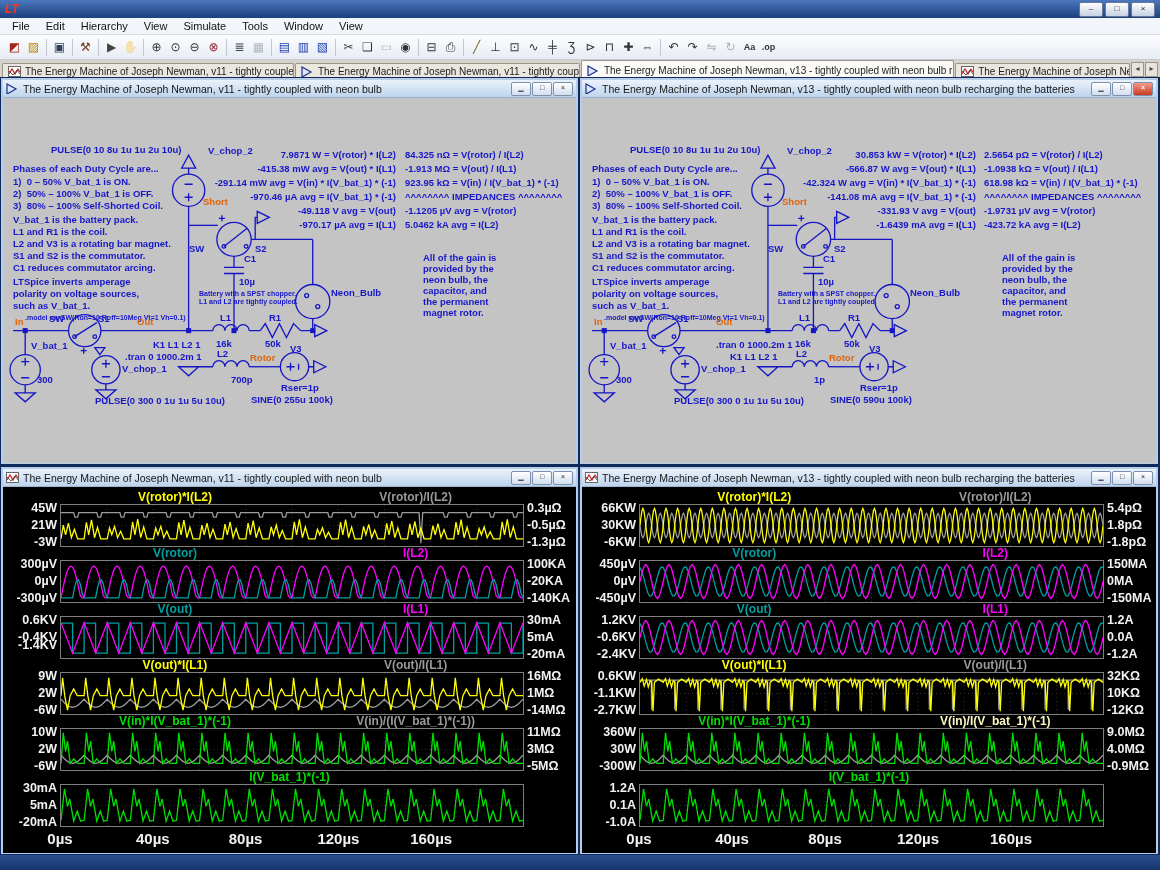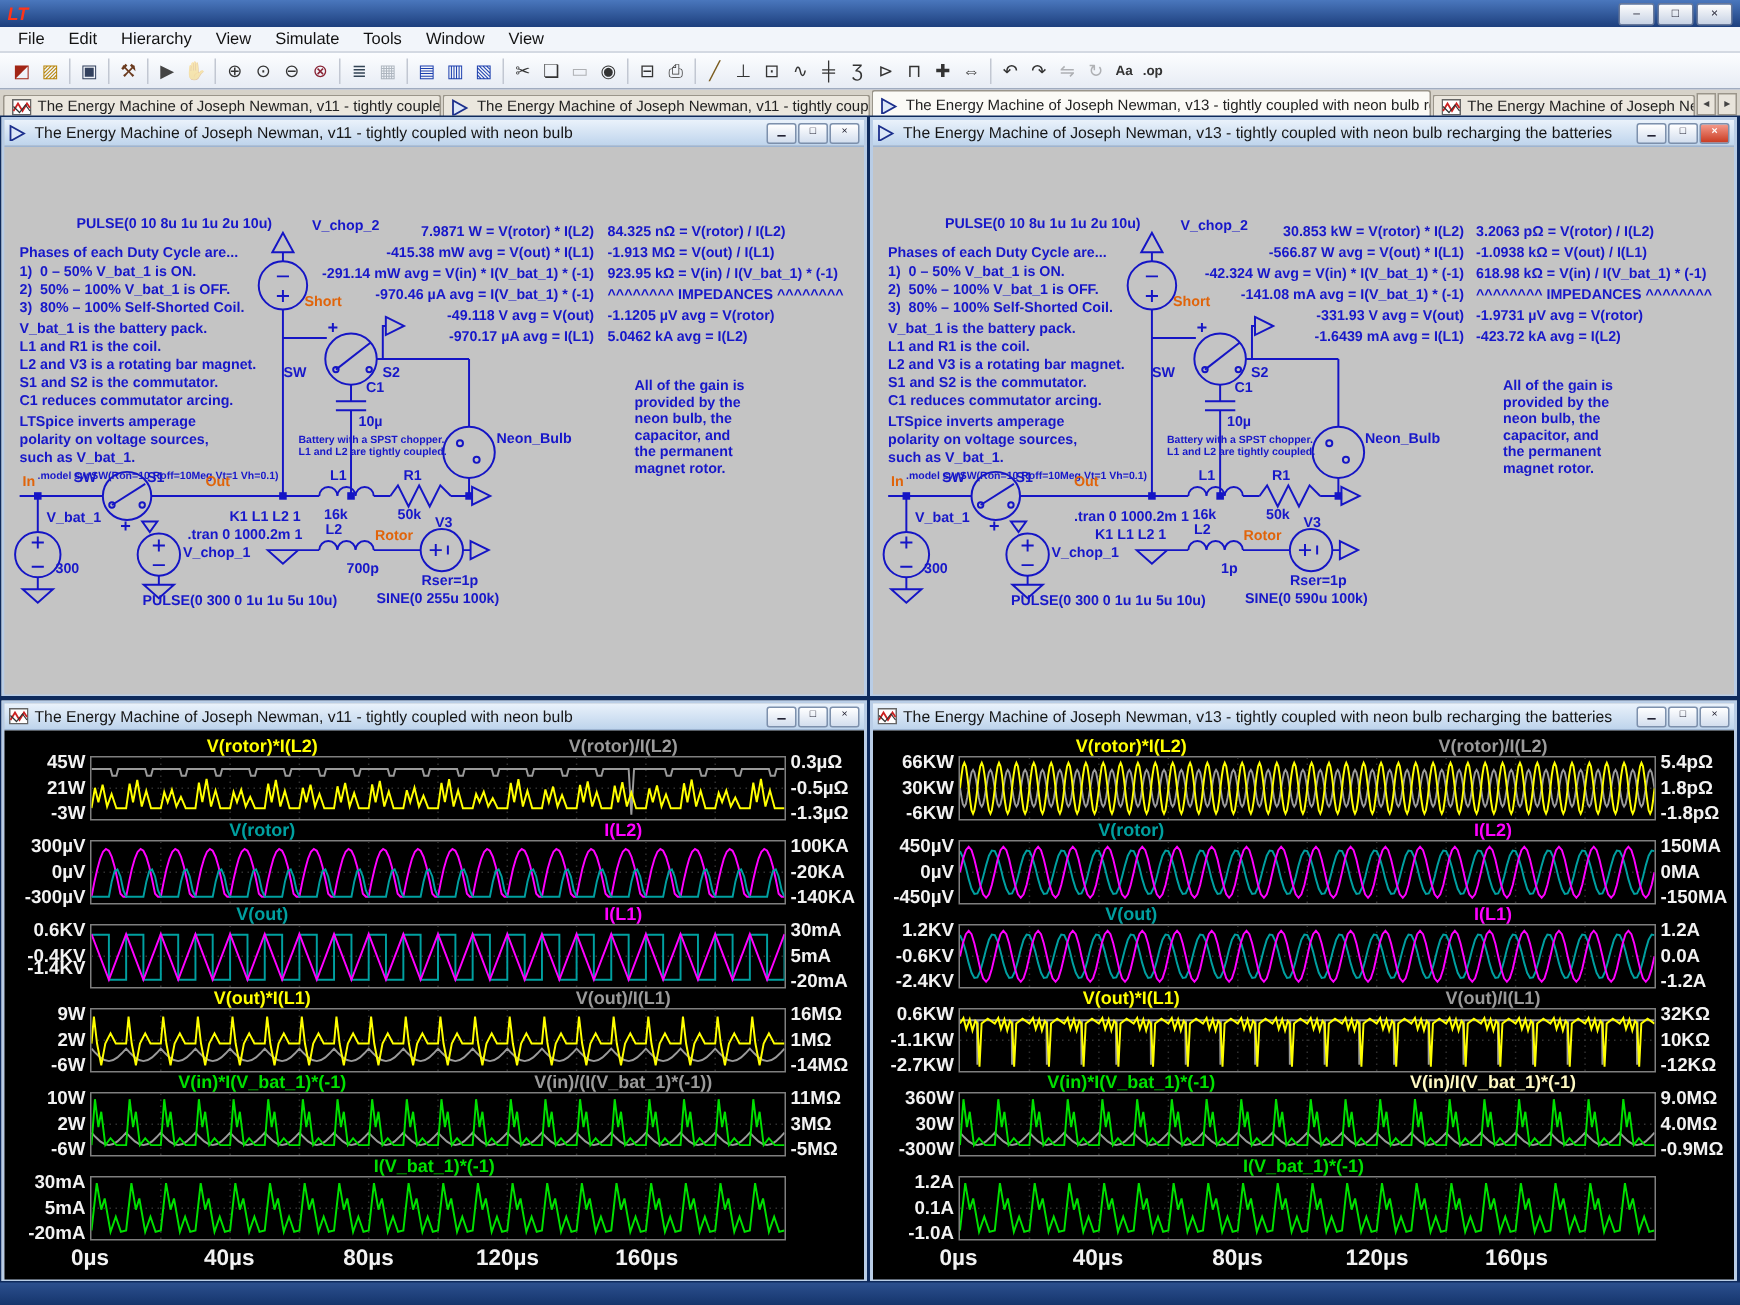--- a/index.html
+++ b/index.html
@@ -362,21 +362,21 @@
         <span class="st o" style="left: 247px; top: 255px;">Rotor</span>
         <span class="st" style="left: 287px; top: 246px;">V3</span>
         <span class="st" style="left: 278px; top: 285px;">Rser=1p</span>
         <span class="st" style="left: 248px; top: 297px;">SINE(0 590u 100k)</span>
         <span class="st" style="right: 180px; top: 52px;">30.853 kW = V(rotor) * I(L2)</span>
         <span class="st" style="right: 180px; top: 66px;">-566.87 W avg = V(out) * I(L1)</span>
         <span class="st" style="right: 180px; top: 80px;">-42.324 W avg = V(in) * I(V_bat_1) * (-1)</span>
         <span class="st" style="right: 180px; top: 94px;">-141.08 mA avg = I(V_bat_1) * (-1)</span>
         <span class="st" style="right: 180px; top: 108px;">-331.93 V avg = V(out)</span>
         <span class="st" style="right: 180px; top: 122px;">-1.6439 mA avg = I(L1)</span>
-        <span class="st" style="left: 402px; top: 52px;">3.2063 pΩ = V(rotor) / I(L2)</span>
+        <span class="st" style="left: 402px; top: 52px;">2.5654 pΩ = V(rotor) / I(L2)</span>
         <span class="st" style="left: 402px; top: 66px;">-1.0938 kΩ = V(out) / I(L1)</span>
         <span class="st" style="left: 402px; top: 80px;">618.98 kΩ = V(in) / I(V_bat_1) * (-1)</span>
         <span class="st" style="left: 402px; top: 94px;">^^^^^^^^ IMPEDANCES ^^^^^^^^</span>
         <span class="st" style="left: 402px; top: 108px;">-1.9731 µV avg = V(rotor)</span>
         <span class="st" style="left: 402px; top: 122px;">-423.72 kA avg = I(L2)</span>
         <span class="st" style="left: 420px; top: 155px;">All of the gain is</span>
         <span class="st" style="left: 420px; top: 166px;">provided by the</span>
         <span class="st" style="left: 420px; top: 177px;">neon bulb, the</span>
         <span class="st" style="left: 420px; top: 188px;">capacitor, and</span>
         <span class="st" style="left: 420px; top: 199px;">the permanent</span>

